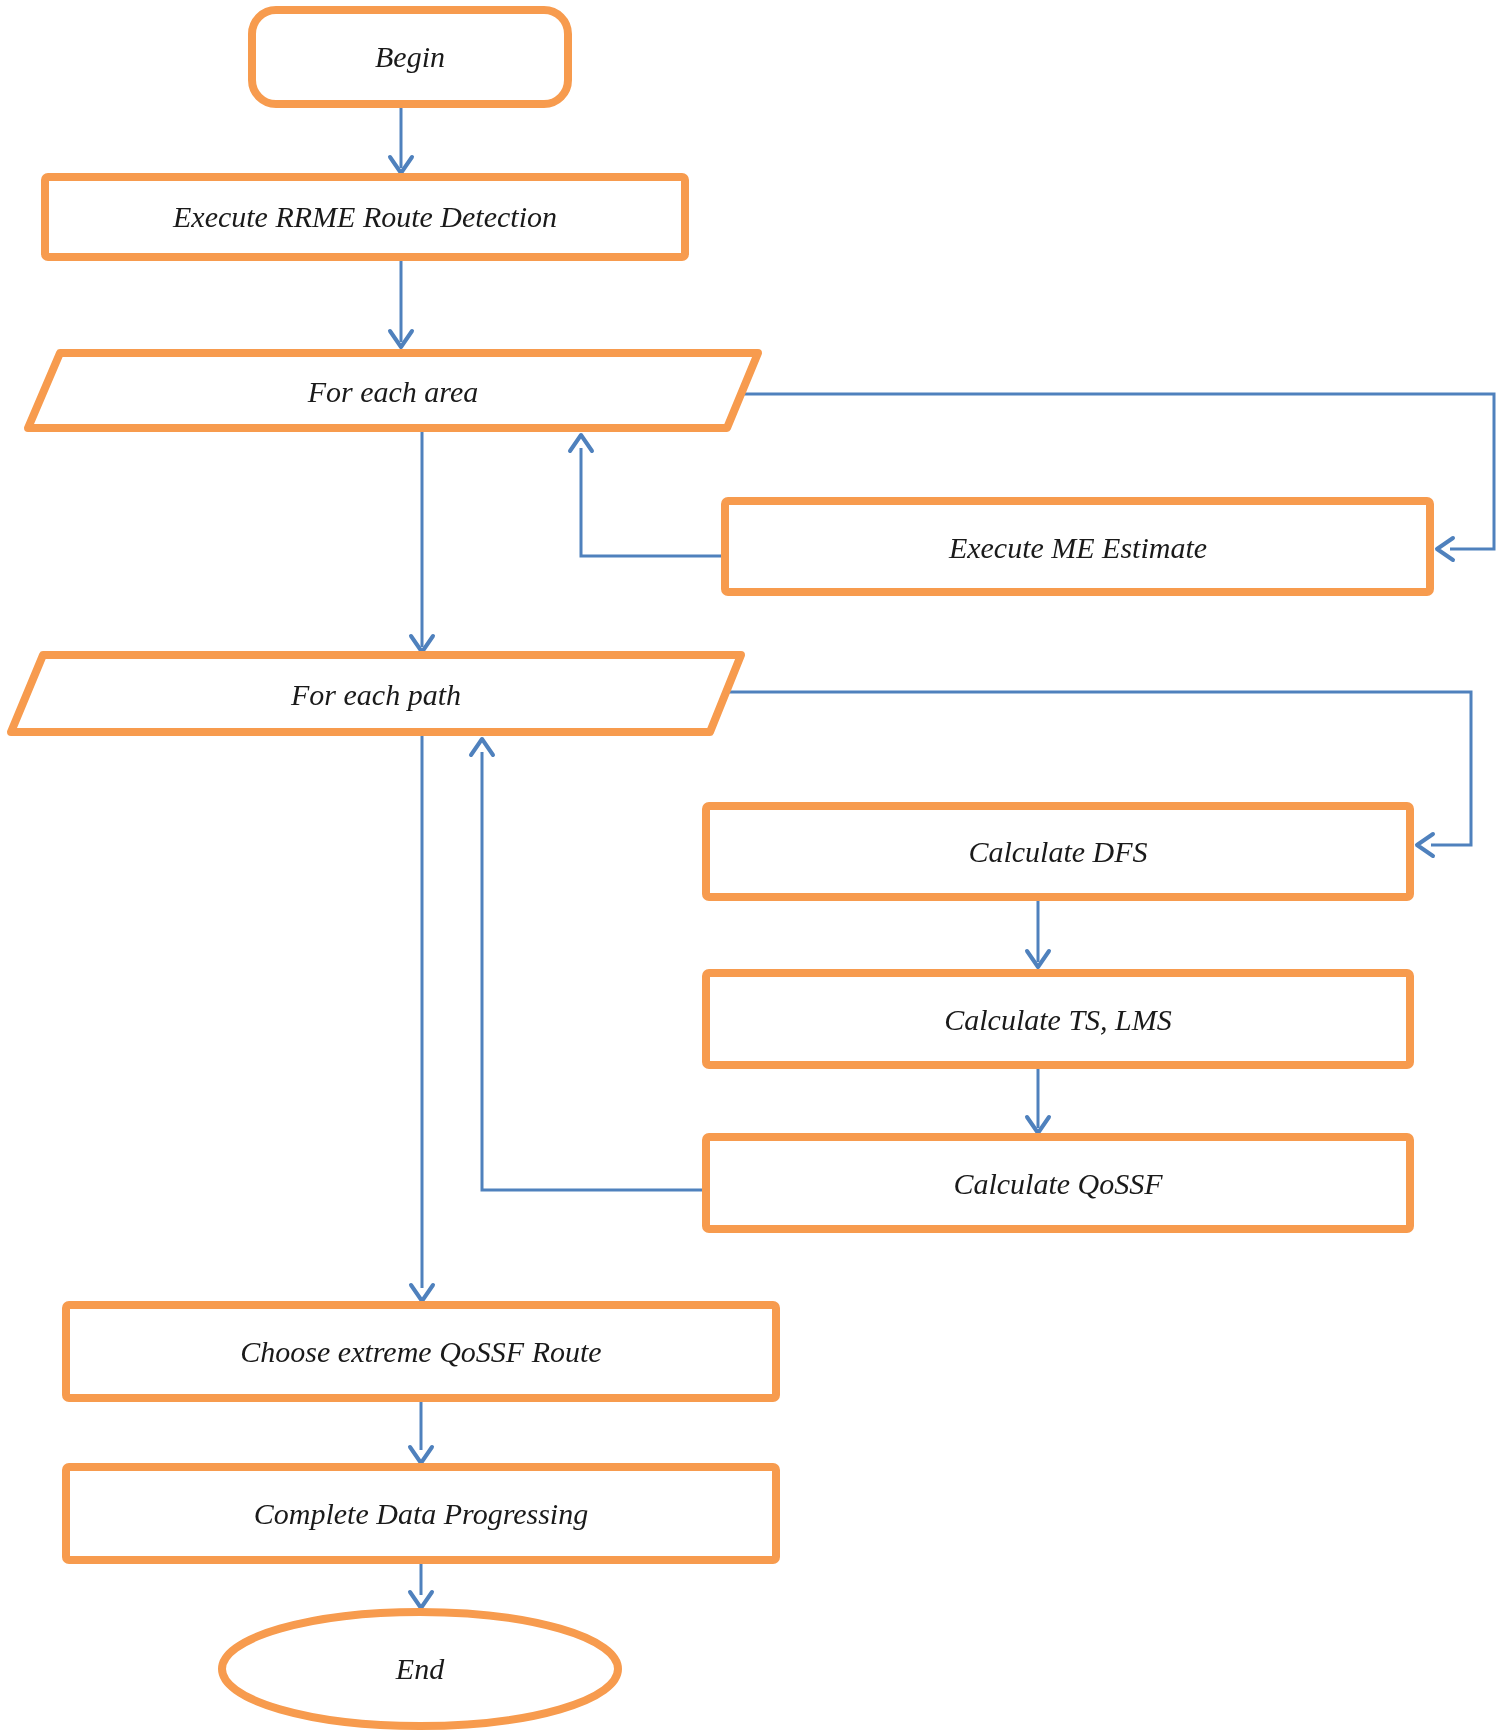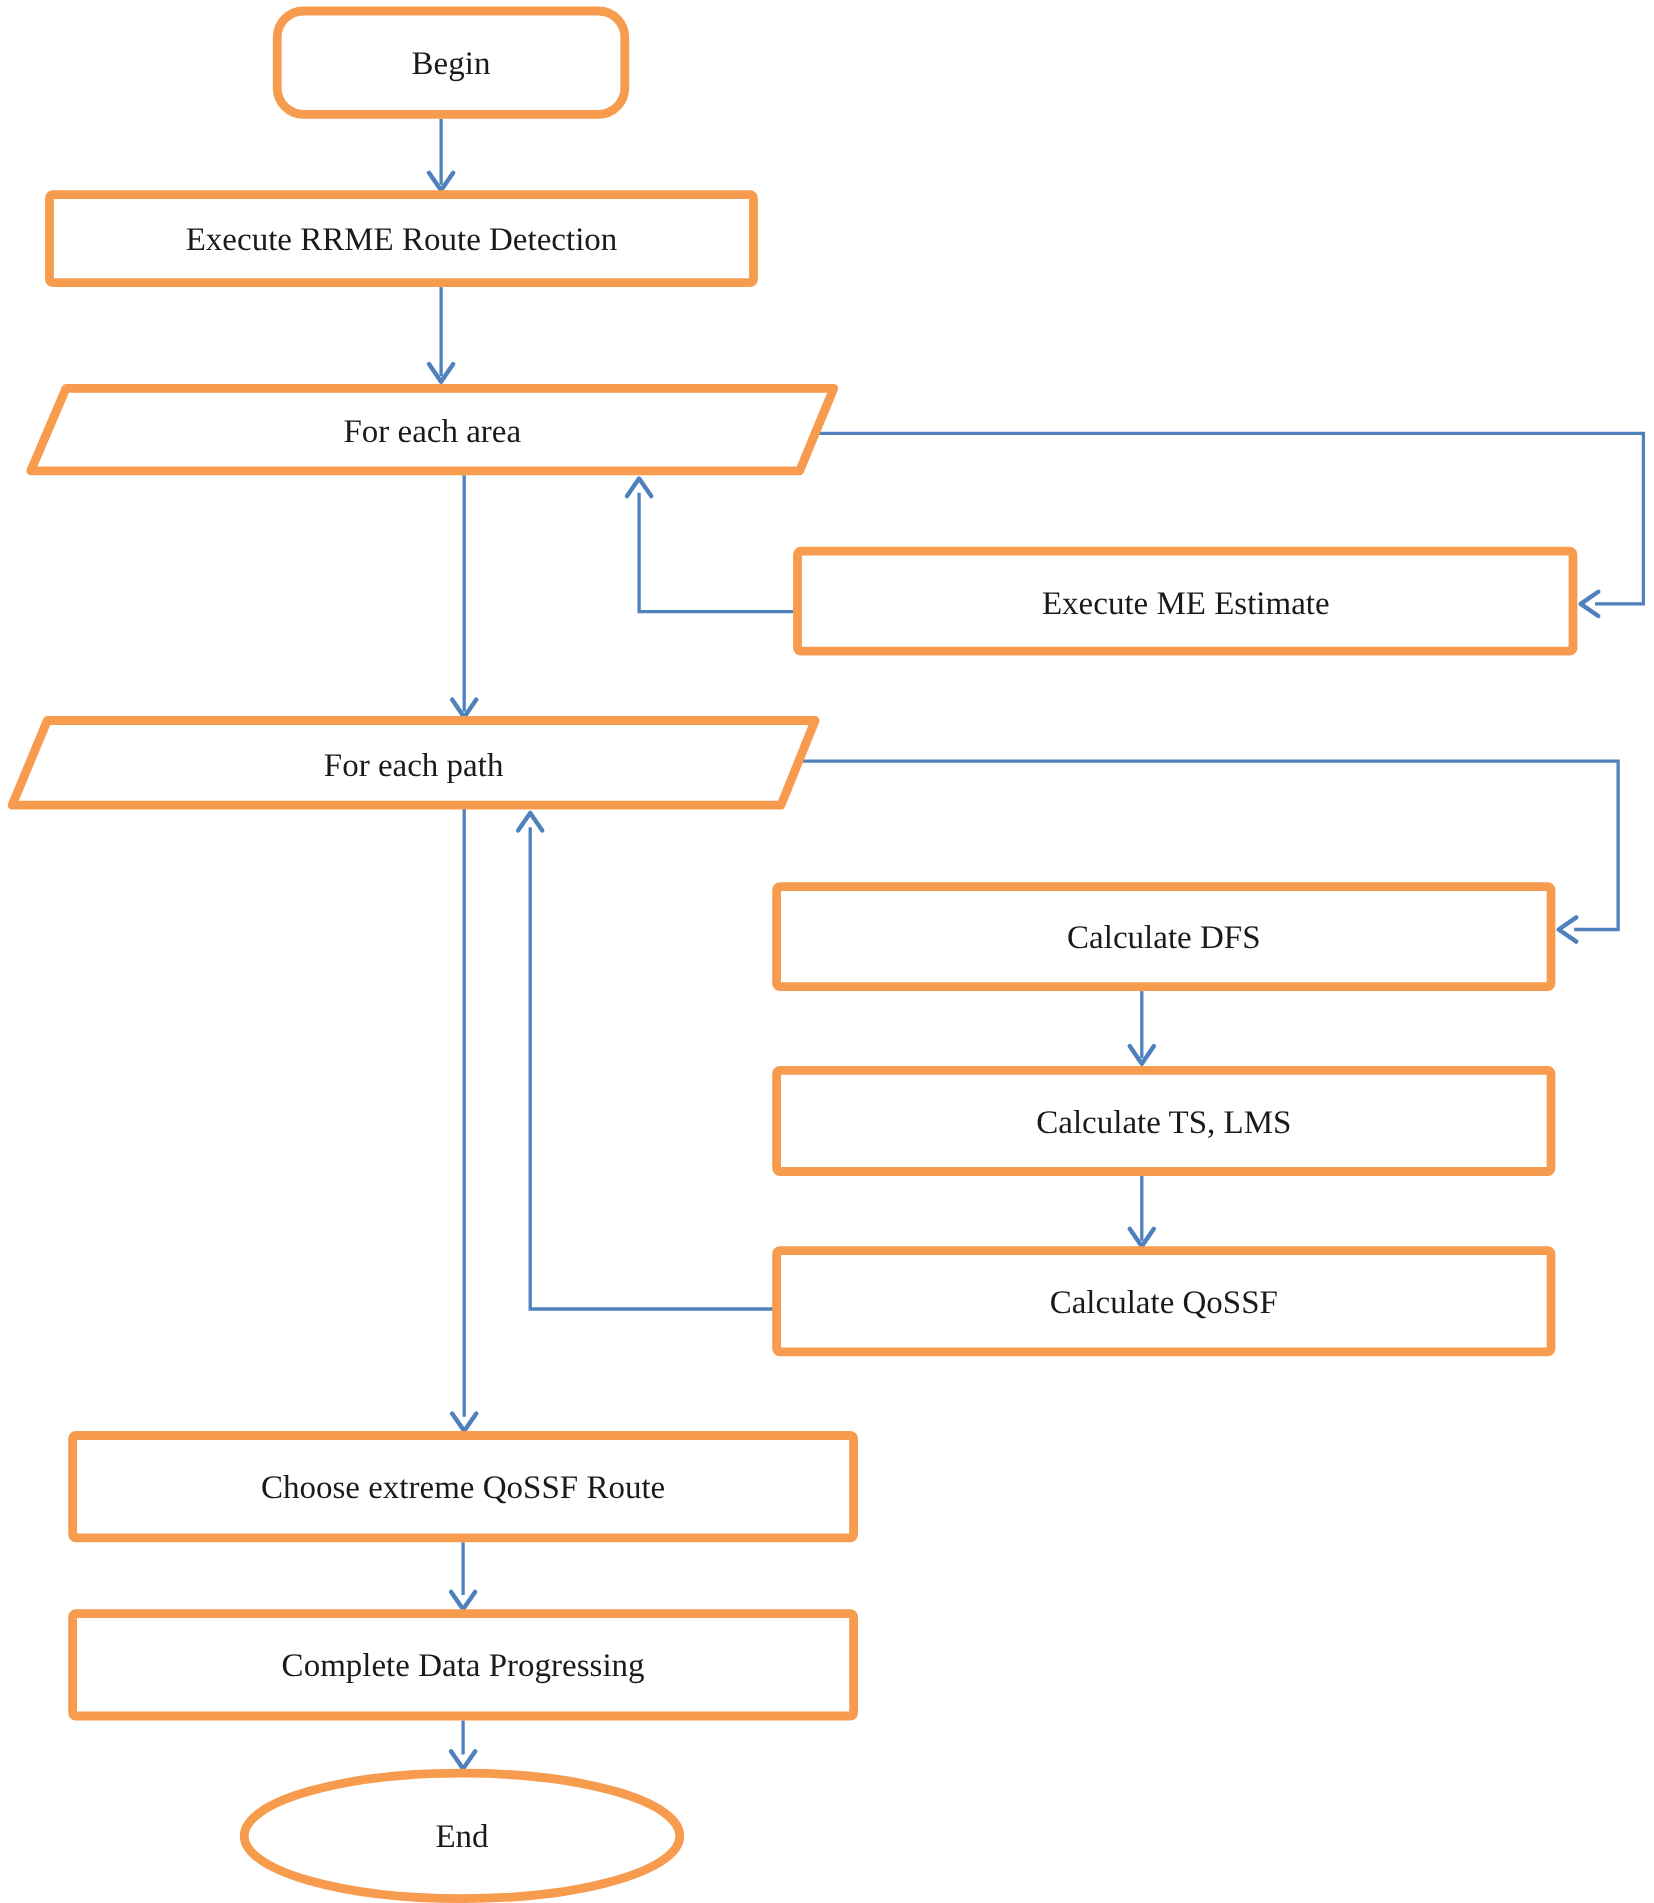--- a/index.html
+++ b/index.html
@@ -3,21 +3,21 @@
 <meta charset="utf-8">
 <style>
   :root{
     --shape-border:#F79B4E;
     --connector:#4F81BD;
     --label-text:#1A1A1A;
     --shape-fill:#FFFFFF;
     --background:#FFFFFF;
   }
   html,body{margin:0;padding:0;background:var(--background);}
-  .canvas{position:relative;width:1504px;height:1730px;background:var(--background);overflow:hidden;}
+  .canvas{position:relative;width:1504px;height:1730px;background:var(--background);overflow:hidden;font-style:italic;}
   svg{display:block;}
   .edge{stroke:var(--connector);stroke-width:3;fill:none;}
   .head{stroke:var(--connector);stroke-width:4;fill:none;stroke-linecap:round;stroke-linejoin:round;}
   .node{fill:var(--shape-fill);stroke:var(--shape-border);stroke-width:8;stroke-linejoin:round;}
   .lbl{font-family:"Liberation Serif","DejaVu Serif",serif;font-size:30px;fill:var(--label-text);text-anchor:middle;}
 </style>
 </head>
 <body>
 
 <div class="canvas">

